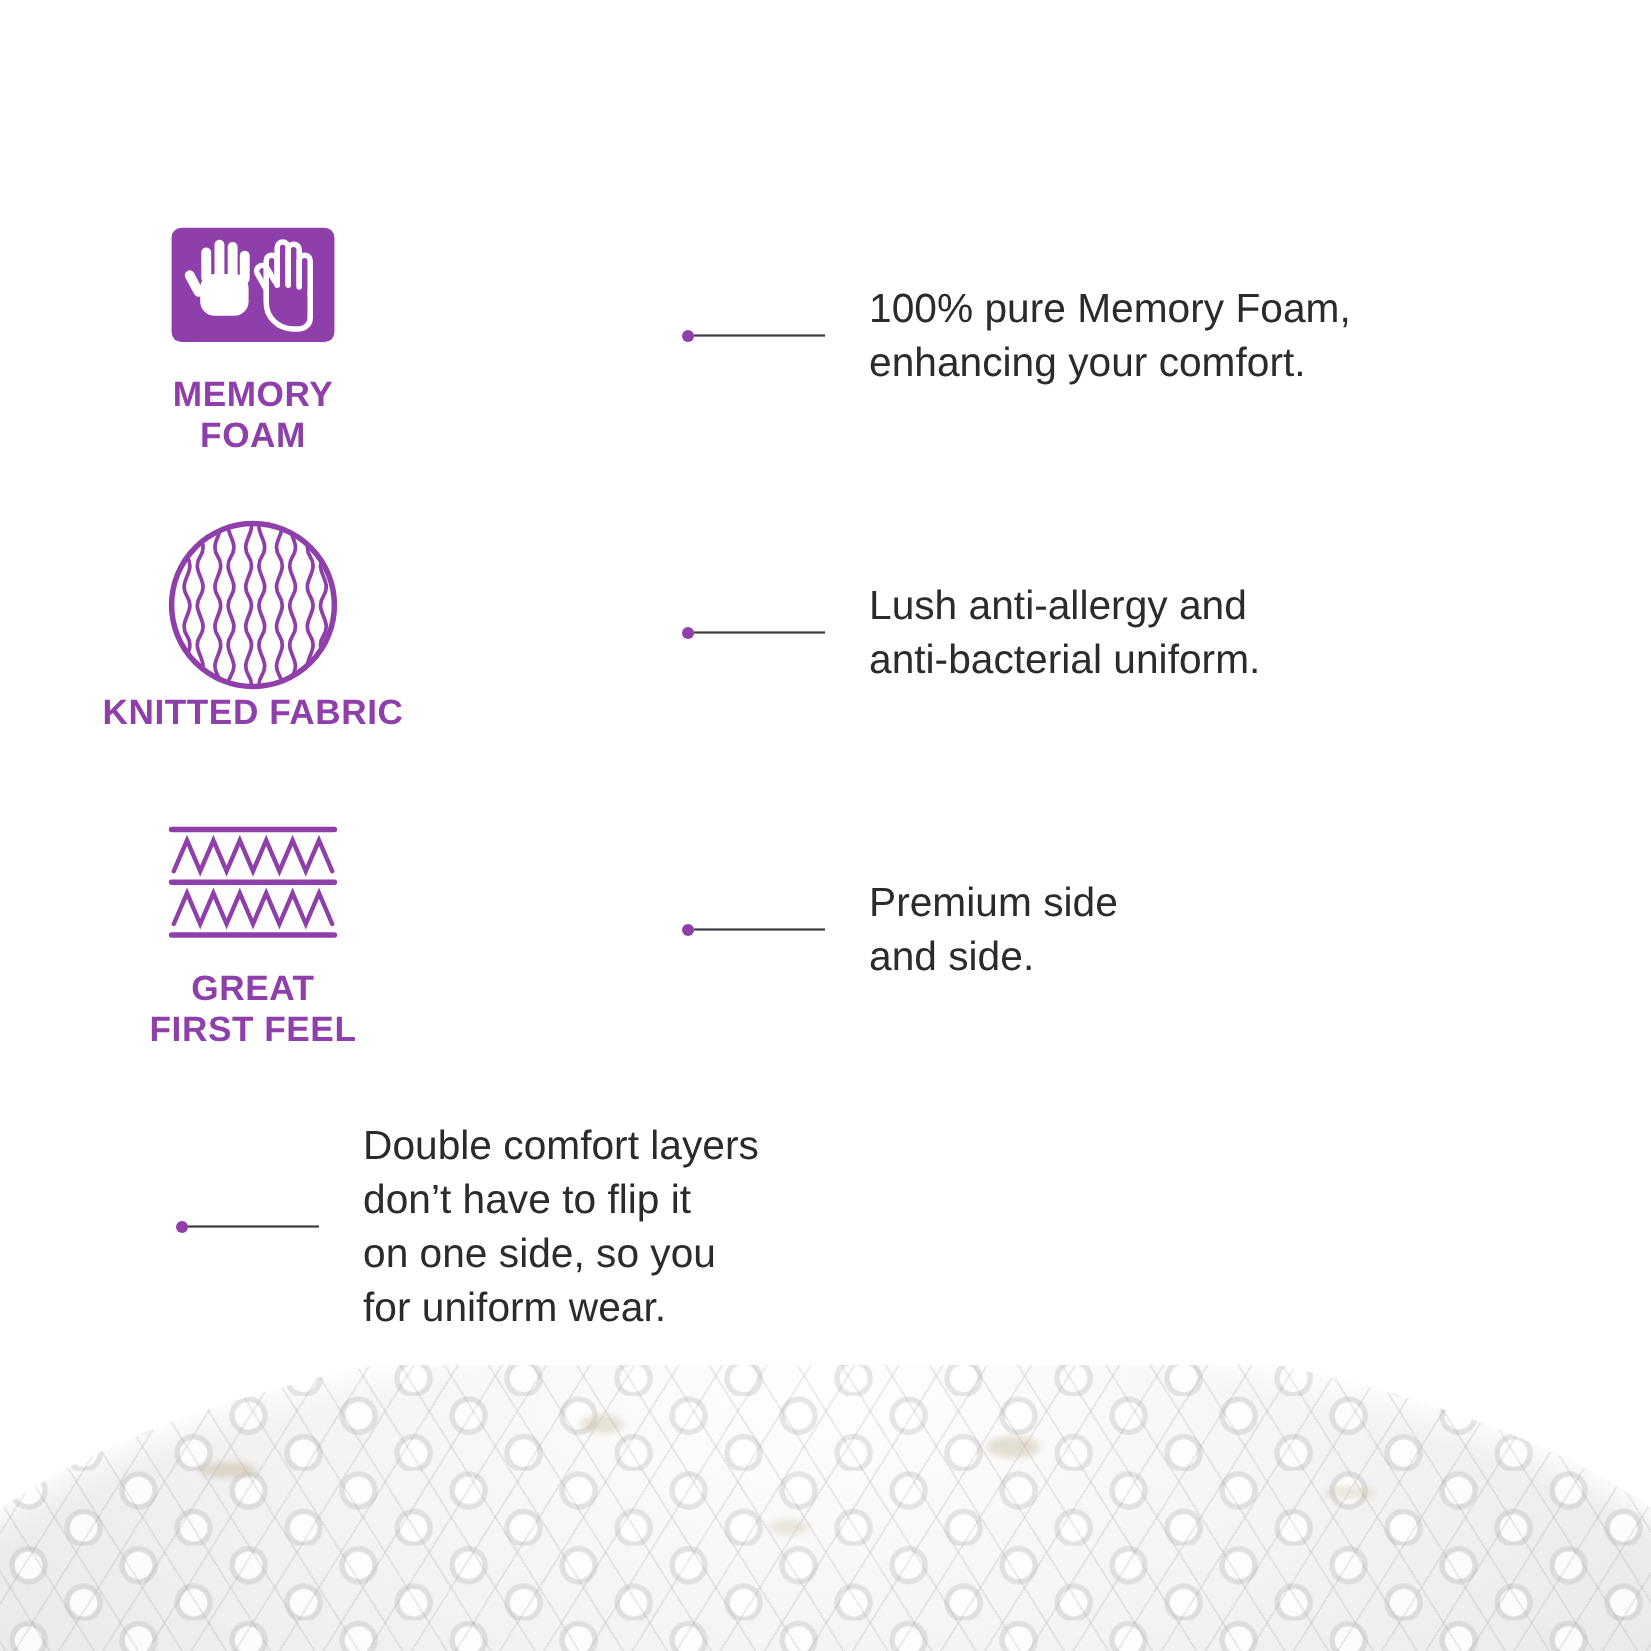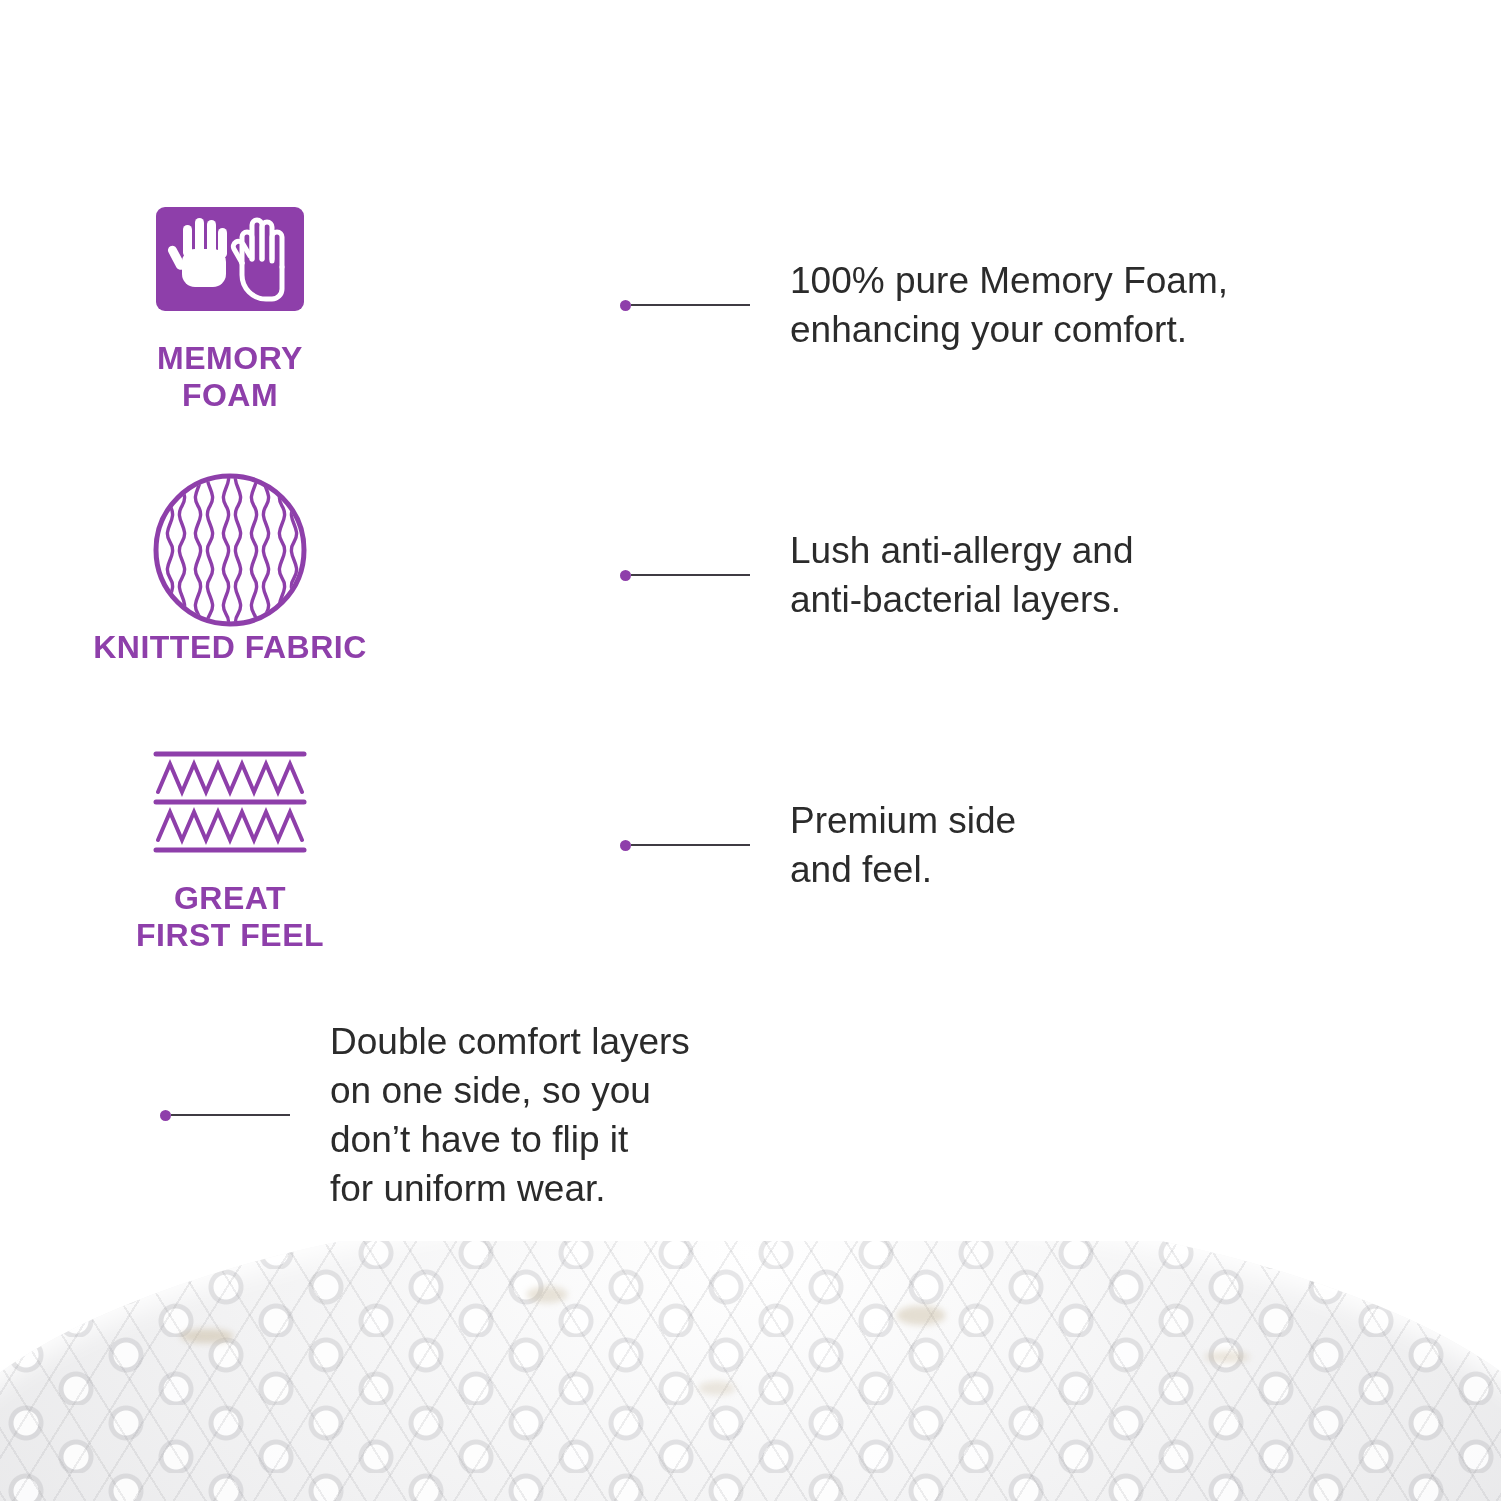--- a/index.html
+++ b/index.html
@@ -209,21 +209,21 @@
       <div class="icon-label">
         <span>KNITTED FABRIC</span>
       </div>
     </div>
     <div class="connector">
       <span class="dot"></span>
       <span class="line"></span>
     </div>
     <div class="text-col">
       <div>Lush anti-allergy and</div>
-      <div>anti-bacterial layers.</div>
+      <div>anti-bacterial uniform.</div>
     </div>
   </div>
 
   <div class="feature-row">
     <div class="icon-col">
       <div class="icon-art">
         <svg class="wave-svg" width="160" height="110" viewBox="0 0 160 110">
           <g stroke="#8e3faa" stroke-width="5" fill="none" stroke-linecap="round">
             <line x1="6" y1="8" x2="154" y2="8"></line>
             <path d="M8 46 l12 -28 l12 28 l12 -28 l12 28 l12 -28 l12 28 l12 -28 l12 28 l12 -28 l12 28 l12 -28 l12 28" stroke-width="4"></path>
@@ -237,33 +237,33 @@
         <span>GREAT</span><br>
         <span>FIRST FEEL</span>
       </div>
     </div>
     <div class="connector">
       <span class="dot"></span>
       <span class="line"></span>
     </div>
     <div class="text-col">
       <div>Premium side</div>
-      <div>and feel.</div>
+      <div>and side.</div>
     </div>
   </div>
 
   <div class="feature-row">
     <div class="connector">
       <span class="dot"></span>
       <span class="line"></span>
     </div>
     <div class="text-col">
       <div>Double comfort layers</div>
+      <div>don’t have to flip it</div>
       <div>on one side, so you</div>
-      <div>don’t have to flip it</div>
       <div>for uniform wear.</div>
     </div>
   </div>
 
 </div>
 
 <div class="mattress">
   <div class="mattress-shape">
     <div class="quilt"></div>
     <div class="quilt2"></div>

